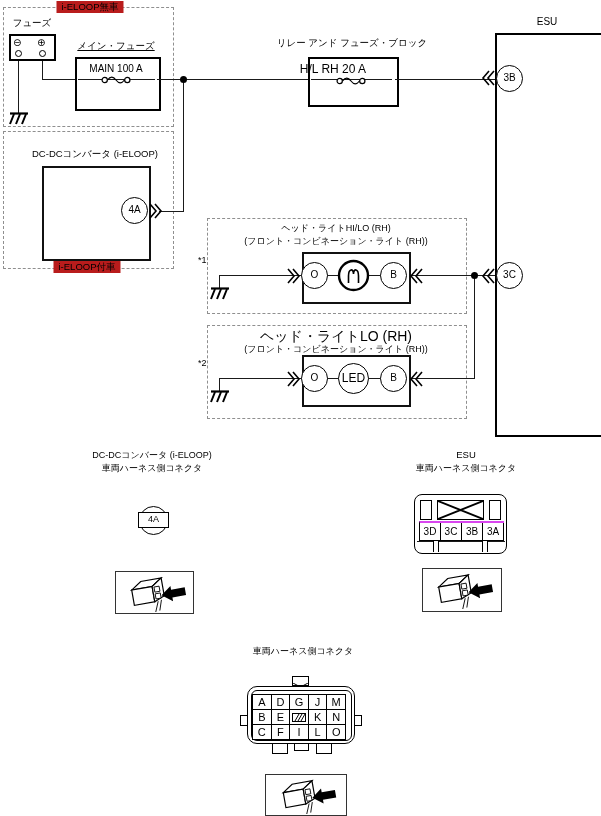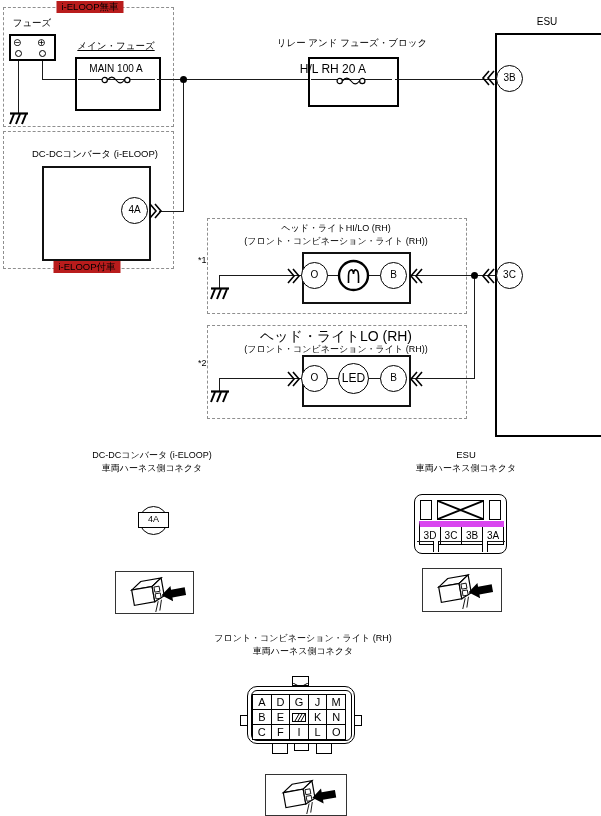--- a/index.html
+++ b/index.html
@@ -18,21 +18,21 @@
        background:#fff;box-sizing:border-box;text-align:center;line-height:24px;font-size:10px;}
   .ic{position:absolute;}
   .iconbox{position:absolute;border:1px solid #333;background:#fff;display:flex;align-items:center;justify-content:center;}
   .grid-fcl{position:absolute;left:252px;top:694px;display:grid;
             grid-template-columns:repeat(5,18.6px);grid-template-rows:repeat(3,15px);
             border-top:1px solid #000;border-left:1px solid #000;background:#fff;}
   .grid-fcl .cell{border-right:1px solid #000;border-bottom:1px solid #000;
             text-align:center;line-height:15px;font-size:11px;display:flex;align-items:center;justify-content:center;}
   .esu-cells{position:absolute;left:419px;top:521px;display:grid;
             grid-template-columns:repeat(4,21px);grid-template-rows:18px;
-            border-top:6px solid #d946ef;border-left:1px solid #000;background:#fff;}
+            border-top:2px solid #d946ef;border-left:1px solid #000;background:#fff;}
   .esu-cells .cell{border-right:1px solid #000;border-bottom:1px solid #000;
             text-align:center;line-height:18px;font-size:10px;}
   .thinrect{position:absolute;border:1px solid #000;background:#fff;box-sizing:border-box;}
   .note{position:absolute;font-size:9px;}
 </style>
 </head>
 <body>
 
 <svg width="0" height="0" style="position:absolute">
   <defs>
@@ -219,21 +219,20 @@
   </div>
   <div class="hw" style="left:417px;top:541px;width:88px;"></div>
   <div class="thinrect" style="left:433px;top:541px;width:6px;height:11px;border-top:none;border-bottom:none;"></div>
   <div class="thinrect" style="left:482px;top:541px;width:6px;height:11px;border-top:none;border-bottom:none;"></div>
   <div class="iconbox" style="left:422px;top:568px;width:78px;height:42px;">
     <svg width="68" height="38" viewBox="0 0 76 44">
         <use href="#conn3d"></use>
       </svg>
   </div>
 
-  <div class="lbl c" style="left:303px;top:632px;font-size:9px;">フロント・コンビネーション・ライト (RH)</div>
   <div class="lbl c" style="left:303px;top:645px;font-size:9px;">車両ハーネス側コネクタ</div>
   <div class="thinrect" style="left:292px;top:676px;width:17px;height:10px;">
     <svg width="15" height="8" viewBox="0 0 10 10" preserveAspectRatio="none">
         <use href="#xdiag"></use>
       </svg>
   </div>
   <div class="thinrect" style="left:240px;top:715px;width:8px;height:11px;"></div>
   <div class="thinrect" style="left:354px;top:715px;width:8px;height:11px;"></div>
   <div class="thinrect" style="left:247px;top:686px;width:108px;height:58px;border-width:1.5px;border-radius:10px;"></div>
   <div class="thinrect" style="left:251px;top:690px;width:101px;height:51px;border-radius:6px;"></div>

